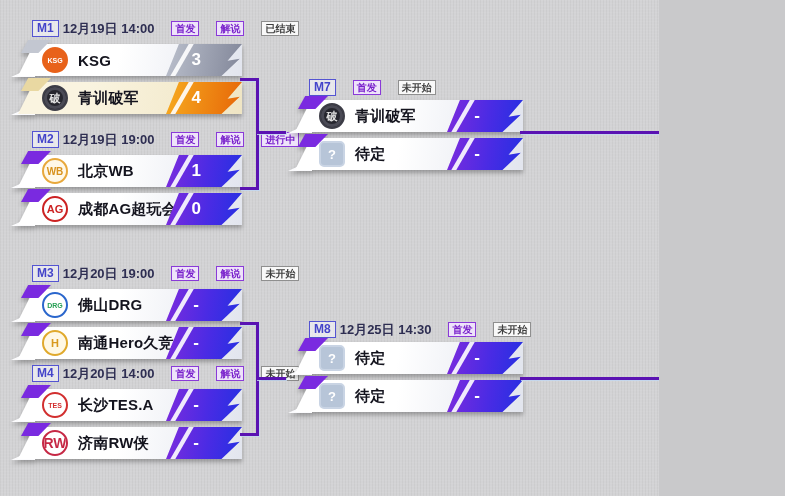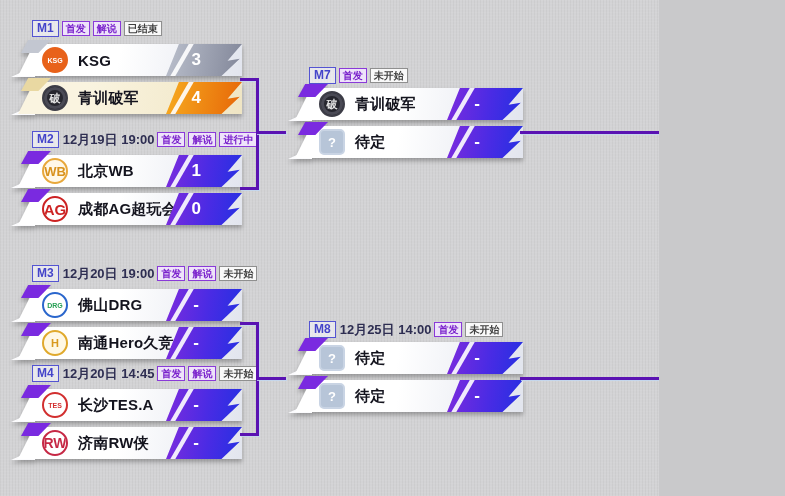--- a/index.html
+++ b/index.html
@@ -13,26 +13,26 @@
       repeating-linear-gradient(0deg, rgba(255,255,255,.05) 0 1px, transparent 1px 3px),
       repeating-linear-gradient(90deg, rgba(0,0,0,.035) 0 1px, transparent 1px 3px),
       #d3d3d5;
   }
   
   .match{position:absolute;width:224px;height:98px;}
   .m1{left:18px;top:19px}
   .m2{left:18px;top:130px}
   .m3{left:18px;top:264px}
   .m4{left:18px;top:364px}
-  .m7{left:295px;top:66px;width:228px}
+  .m7{left:295px;top:78px;width:228px}
   .m8{left:295px;top:320px;width:228px}
   .mheader{position:absolute;top:0;left:14px;height:19px;display:flex;align-items:center;white-space:nowrap;}
   .mbox{border:1px solid #5454d2;color:#4444ca;font-size:12px;font-weight:bold;padding:0 4px;line-height:15px;background:rgba(250,250,255,.55);}
   .mdate{color:#2e2e52;font-size:13px;font-weight:bold;margin-left:4px;}
-  .tag{font-size:10px;line-height:13px;padding:0 3px;border:1px solid;margin-left:3px;font-weight:bold;}
+  .tag{font-size:10px;line-height:13px;padding:0 3px;border:1px solid;margin-left:17px;font-weight:bold;}
   .tag-p{color:#7a22cc;border-color:#8a3ad8;background:#eee3fa;}
   .tag-g{color:#3f3f3f;border-color:#8f8f8f;background:rgba(255,255,255,.85);}
   
   .trow{position:absolute;left:0;width:100%;height:32px;}
   .r1{top:25px}.r2{top:63px}
   .m7 .r1,.m8 .r1{top:22px}
   .m7 .r2,.m8 .r2{top:60px}
   .rowbg{position:absolute;inset:0;clip-path:polygon(16px 0,100% 0,100% 100%,0 100%);
     background:linear-gradient(100deg,#ffffff 45%,#e2e5ee 100%);}
   .trow{filter:drop-shadow(0 3px 2px rgba(0,0,0,.28));}
@@ -59,20 +59,21 @@
   .cline{position:absolute;background:#5a12b2;box-shadow:1px 1px 0 rgba(195,215,240,.85);}
 </style>
 </head>
 <body>
 
 <div id="stage">
 
   <div class="match m1">
     <div class="mheader">
       <span class="mbox">M1</span>
+      <span class="mdate">12月19日 14:00</span>
       <span class="tag tag-p">首发</span>
       <span class="tag tag-p">解说</span>
       <span class="tag tag-g">已结束</span>
     </div>
     <div class="trow r1">
       <span class="tail"></span>
       <span class="rowbg"></span>
       <span class="wing wing-lose"></span>
       <span class="logo" style="background:#e8621a;border-color:#e8621a;color:#fff;font-size:7px">
           <span>KSG</span>
@@ -103,34 +104,34 @@
       <span class="mbox">M2</span>
       <span class="mdate">12月19日 19:00</span>
       <span class="tag tag-p">首发</span>
       <span class="tag tag-p">解说</span>
       <span class="tag tag-p">进行中</span>
     </div>
     <div class="trow r1">
       <span class="tail"></span>
       <span class="rowbg"></span>
       <span class="wing"></span>
-      <span class="logo" style="background:#fff8e8;border-color:#e8a83c;color:#d8921e;font-size:13px">
+      <span class="logo" style="background:#fff8e8;border-color:#e8a83c;color:#d8921e;font-size:10px">
           <span>WB</span>
         </span>
       <span class="tname">北京WB</span>
       <span class="flag">
           <span class="slash"></span>
           <span class="score">1</span>
         </span>
     </div>
     <div class="trow r2">
       <span class="tail"></span>
       <span class="rowbg"></span>
       <span class="wing"></span>
-      <span class="logo" style="background:#fff;border-color:#cc2222;color:#cc2222;font-size:15px">
+      <span class="logo" style="background:#fff;border-color:#cc2222;color:#cc2222;font-size:11px">
           <span>AG</span>
         </span>
       <span class="tname">成都AG超玩会</span>
       <span class="flag">
           <span class="slash"></span>
           <span class="score">0</span>
         </span>
     </div>
   </div>
 
@@ -166,21 +167,21 @@
       <span class="flag">
           <span class="slash"></span>
           <span class="score">-</span>
         </span>
     </div>
   </div>
 
   <div class="match m4">
     <div class="mheader">
       <span class="mbox">M4</span>
-      <span class="mdate">12月20日 14:45</span>
+      <span class="mdate">12月20日 14:00</span>
       <span class="tag tag-p">首发</span>
       <span class="tag tag-p">解说</span>
       <span class="tag tag-g">未开始</span>
     </div>
     <div class="trow r1">
       <span class="tail"></span>
       <span class="rowbg"></span>
       <span class="wing"></span>
       <span class="logo" style="background:#fff;border-color:#d22f2f;color:#d22f2f;font-size:7px">
           <span>TES</span>
@@ -236,21 +237,21 @@
       <span class="flag">
           <span class="slash"></span>
           <span class="score">-</span>
         </span>
     </div>
   </div>
 
   <div class="match m8">
     <div class="mheader">
       <span class="mbox">M8</span>
-      <span class="mdate">12月25日 14:00</span>
+      <span class="mdate">12月25日 14:30</span>
       <span class="tag tag-p">首发</span>
       <span class="tag tag-g">未开始</span>
     </div>
     <div class="trow r1">
       <span class="tail"></span>
       <span class="rowbg"></span>
       <span class="wing"></span>
       <span class="logo" style="background:#b7c5d8;border-color:#c9d4e4;color:#fff;font-size:13px;border-radius:5px">
           <span>?</span>
         </span>

